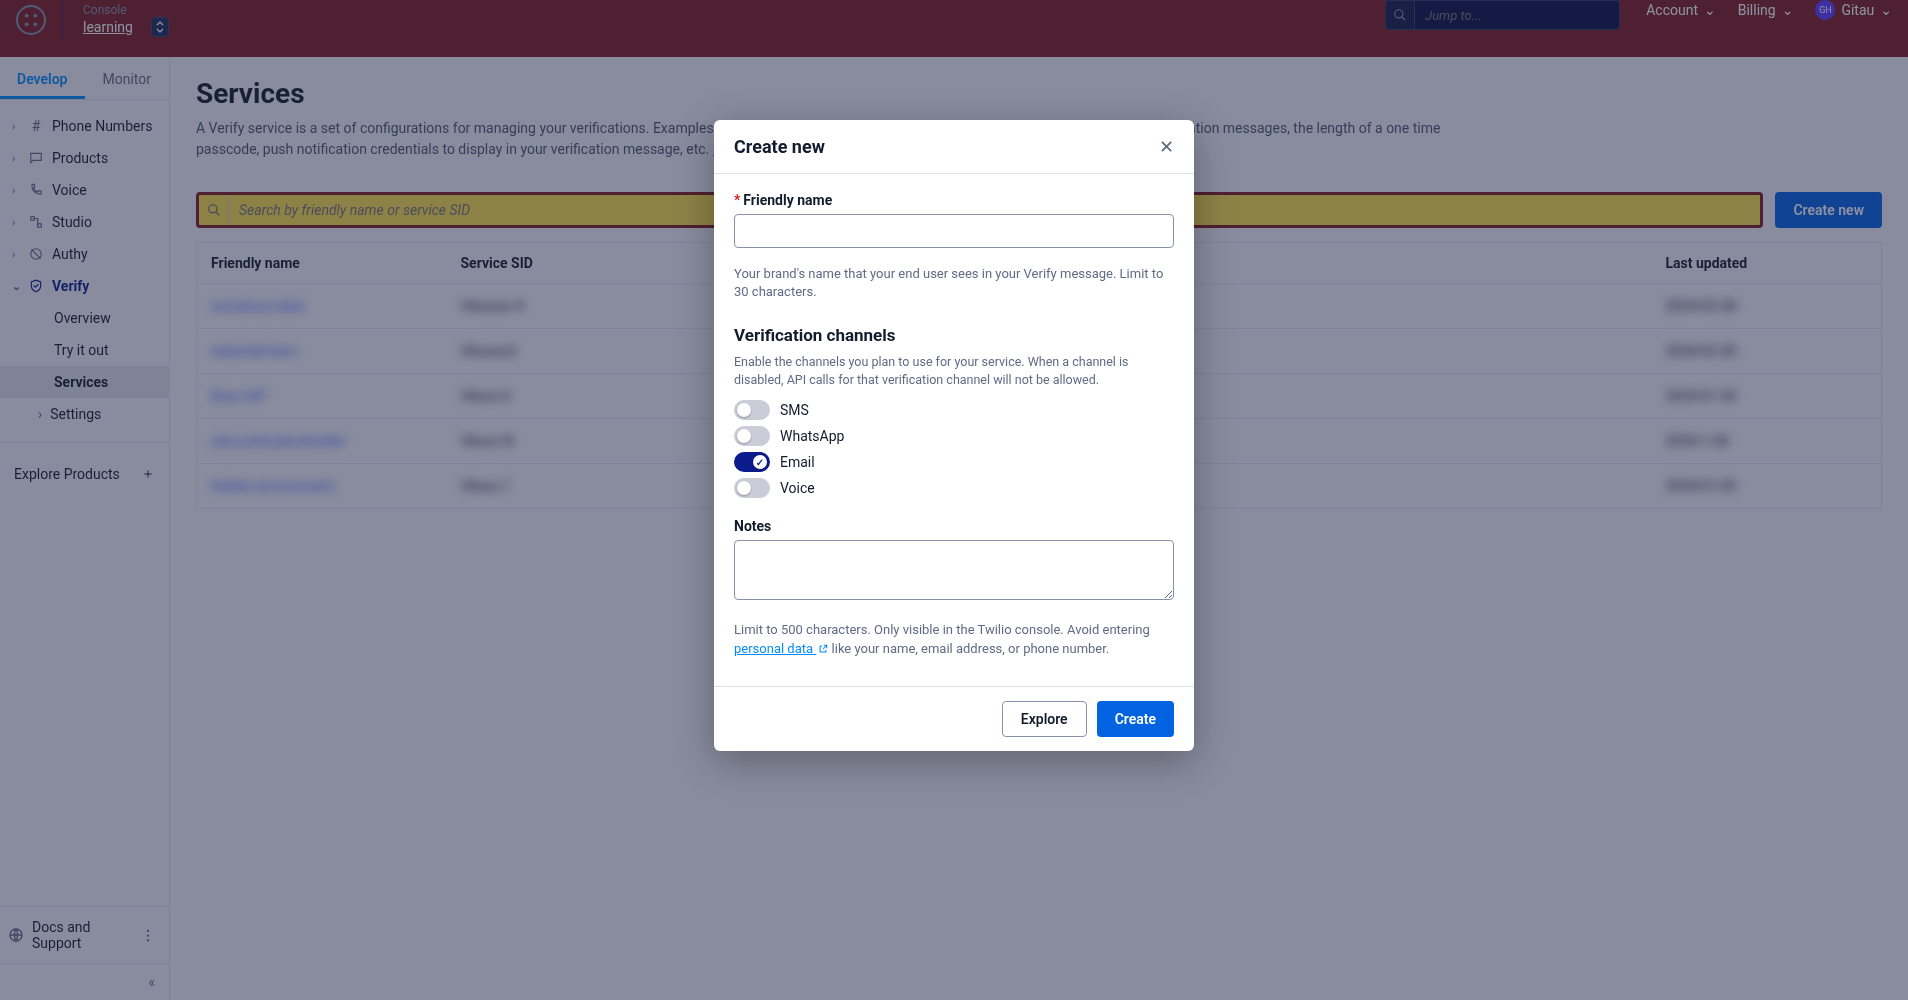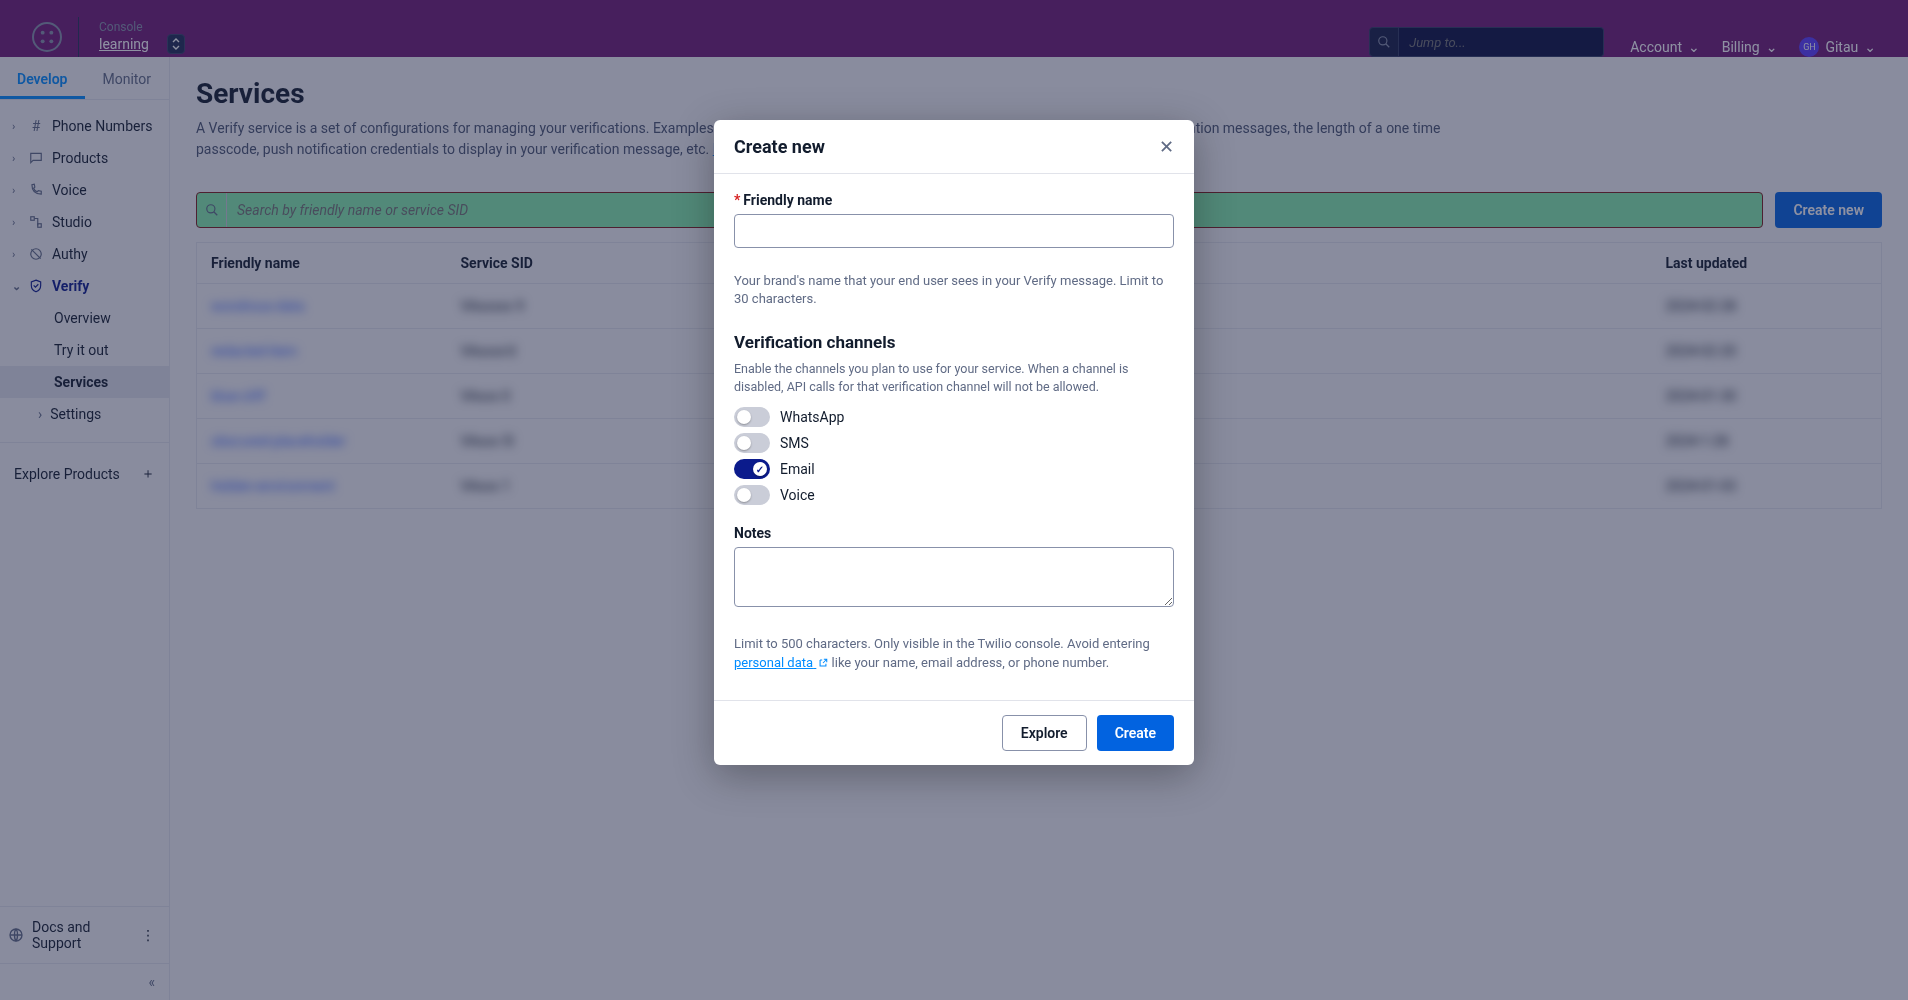--- a/index.html
+++ b/index.html
@@ -1,19 +1,19 @@
 <!DOCTYPE html>
 <html><head>
 <meta charset="utf-8">
 <style>
   * { margin:0; padding:0; box-sizing:border-box; font-family: -apple-system, BlinkMacSystemFont, "Segoe UI", Roboto, "Helvetica Neue", Arial, sans-serif; }
   body { background:#f4f4f6; color:#121c2d; overflow:hidden; }
 
   
-  .topbar { background:#701a75; color:#fff; height:57px; display:flex; align-items:flex-end; padding:0 32px; }
+  .topbar { background:#7f1d1d; color:#fff; height:57px; display:flex; align-items:flex-start; padding:0 16px; }
   .topbar .logo-area { display:flex; align-items:center; gap:16px; }
   .topbar .logo-icon { width:30px; height:30px; border:2px solid #8891aa; border-radius:50%; position:relative; }
   .topbar .divider { width:1px; height:40px; background:#252f56; margin:0 4px 0 0; }
   .topbar .proj { display:flex; flex-direction:column; font-size:13px; }
   .topbar .proj .lbl { color:#8891aa; font-size:12px; }
   .topbar .proj .sel { display:flex; align-items:center; gap:18px; }
   .topbar .proj .name { text-decoration:underline; color:#fff; font-size:14px; }
   .topbar .proj .caret { background:#1f2a55; border:1px solid #38426b; border-radius:4px; width:18px; height:20px; display:flex; align-items:center; justify-content:center; }
   .topbar .spacer { flex:1; }
   .topbar .search { display:flex; align-items:center; }
@@ -45,21 +45,21 @@
   .sidebar .docs { border-top:1px solid #e1e3ea; border-bottom:1px solid #e1e3ea; margin-top:auto; display:flex; align-items:center; justify-content:space-between; padding:12px 14px 12px 8px; gap:8px; color:#121c2d; }
   .sidebar .docs .left { display:flex; align-items:center; gap:8px; }
   .sidebar .collapse { padding:10px 14px; text-align:right; color:#606b85; cursor:pointer; }
 
   
   .main { flex:1; padding:20px 26px; overflow:auto; }
   .main h1 { font-size:28px; font-weight:700; margin-bottom:8px; }
   .main .desc { font-size:14px; color:#4b5671; line-height:1.5; max-width:1280px; }
   .main .desc a { color:#008cff; text-decoration:underline; }
   .toolbar { display:flex; gap:12px; margin-top:32px; align-items:center; }
-  .searchbox { flex:1; display:flex; border:1px solid #7f1d1d; border-radius:4px; background:#86efac; height:36px; }
+  .searchbox { flex:1; display:flex; border:3px solid #7f1d1d; border-radius:4px; background:#fde047; height:36px; }
   .searchbox .sicon { width:30px; display:flex; align-items:center; justify-content:center; border-right:1px solid #cacdd8; color:#606b85; }
   .searchbox input { flex:1; border:none; padding:0 10px; font-style:italic; font-size:14px; color:#606b85; background:transparent; }
   .btn-primary { background:#0263e0; color:#fff; border:none; border-radius:4px; height:36px; padding:0 18px; font-weight:600; font-size:14px; cursor:pointer; }
   .btn-secondary { background:#fff; color:#121c2d; border:1px solid #8891aa; border-radius:4px; height:36px; padding:0 18px; font-weight:600; font-size:14px; cursor:pointer; }
 
   table.data { width:100%; border:1px solid #e1e3ea; border-collapse:collapse; margin-top:14px; font-size:14px; }
   table.data th { background:#f4f4f6; text-align:left; padding:12px 14px; font-weight:700; border-bottom:1px solid #e1e3ea; }
   table.data td { padding:14px; border-bottom:1px solid #e1e3ea; }
   .blurcell { filter: blur(5px); color:#3a64ff; }
   .blurcell2 { filter: blur(5px); }
@@ -68,21 +68,21 @@
   .overlay { position:fixed; inset:0; background:rgba(30,35,70,0.5); display:flex; align-items:flex-start; justify-content:center; padding-top:120px; }
   .modal { width:480px; background:#fff; border-radius:6px; box-shadow:0 10px 40px rgba(0,0,0,.3); display:flex; flex-direction:column; }
   .modal .mhead { display:flex; align-items:center; justify-content:space-between; padding:16px 20px; border-bottom:1px solid #e1e3ea; }
   .modal .mhead h2 { font-size:18px; font-weight:700; }
   .modal .mhead .close { font-size:18px; color:#606b85; cursor:pointer; background:none;border:none; }
   .modal .mbody { padding:18px 20px 28px; }
   .modal label.fld { font-size:14px; font-weight:700; display:block; margin-bottom:6px; }
   .modal .req { color:#d61f1f; margin-right:3px; }
   .modal input.text, .modal textarea { width:100%; border:1px solid #8891aa; border-radius:4px; padding:8px 10px; font-size:14px; font-family:inherit; }
   .modal textarea { height:60px; resize:vertical; }
-  .modal .help { font-size:13px; color:#606b85; margin-top:24px; line-height:1.4; }
+  .modal .help { font-size:13px; color:#606b85; margin-top:17px; line-height:1.4; }
   .modal .help a { color:#008cff; }
   .modal h3 { font-size:17px; font-weight:700; margin:24px 0 8px; }
   .modal .chdesc { font-size:12.5px; color:#606b85; line-height:1.4; margin-bottom:12px; }
   .modal .channel { display:flex; align-items:center; gap:10px; margin:6px 0; font-size:14px; }
   .toggle { width:36px; height:20px; border-radius:20px; background:#cacdd8; position:relative; cursor:pointer; }
   .toggle .knob { width:14px; height:14px; background:#fff; border-radius:50%; position:absolute; top:3px; left:3px; box-shadow:0 1px 2px rgba(0,0,0,.3); display:flex; align-items:center; justify-content:center; }
   .toggle.on { background:#0b1b8c; }
   .toggle.on .knob { left:19px; }
   .toggle.on .knob::after { content:"✓"; font-size:10px; color:#0b1b8c; font-weight:700; }
   .modal .mfoot { display:flex; justify-content:flex-end; gap:10px; padding:14px 20px; border-top:1px solid #e1e3ea; }
@@ -317,27 +317,27 @@
       <input class="text" type="text" style="">
       <div class="help">Your brand's name that your end user sees in your Verify message. Limit to 30 characters.</div>
 
       <h3>Verification channels</h3>
       <div class="chdesc">Enable the channels you plan to use for your service. When a channel is disabled, API calls for that verification channel will not be allowed.</div>
 
       <div class="channel">
         <div class="toggle">
             <div class="knob"></div>
           </div>
-        <span>WhatsApp</span>
+        <span>SMS</span>
       </div>
       <div class="channel">
         <div class="toggle">
             <div class="knob"></div>
           </div>
-        <span>SMS</span>
+        <span>WhatsApp</span>
       </div>
       <div class="channel">
         <div class="toggle on">
             <div class="knob"></div>
           </div>
         <span>Email</span>
       </div>
       <div class="channel">
         <div class="toggle">
             <div class="knob"></div>

